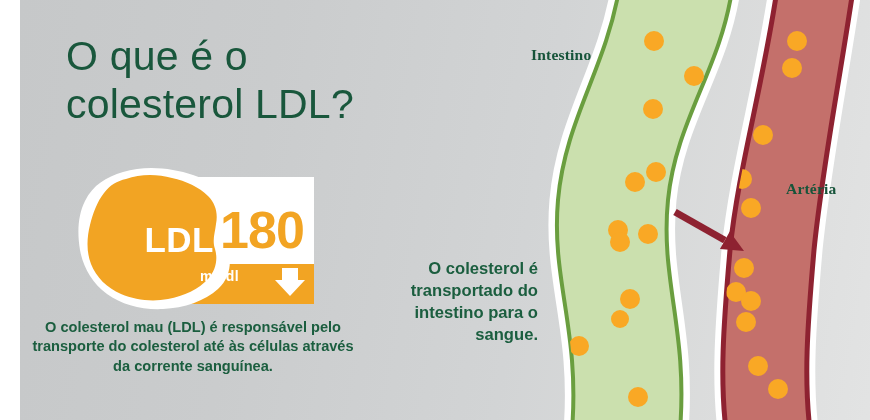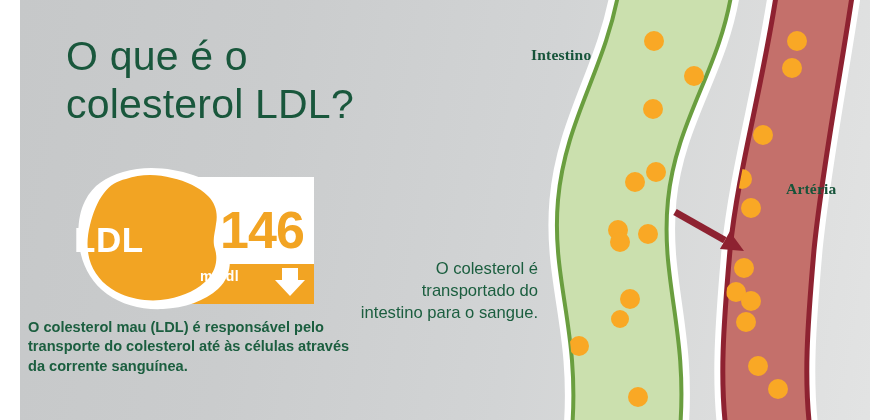--- a/index.html
+++ b/index.html
@@ -45,21 +45,21 @@
   }
   #badge svg { display: block; }
   .badge-text {
     position: absolute;
     pointer-events: none;
   }
   #badge-ldl {
     left: 14px;
     top: 52px;
     width: 140px;
-    text-align: left;
+    text-align: right;
     color: #ffffff;
     font-size: 35px;
     font-weight: bold;
     letter-spacing: 0.5px;
   }
   #badge-value {
     left: 148px;
     top: 32px;
     width: 108px;
     text-align: center;
@@ -78,37 +78,38 @@
     font-weight: bold;
     letter-spacing: 0.3px;
   }
 
   
   #caption {
     position: absolute;
     left: 8px;
     top: 318px;
     width: 330px;
+    text-align: center;
     color: #1b5e3f;
     font-size: 14.6px;
     line-height: 1.32;
     font-weight: bold;
   }
 
   
   #mid-text {
     position: absolute;
     left: 338px;
     top: 258px;
     width: 180px;
     text-align: right;
     color: #1b5e3f;
     font-size: 16.6px;
     line-height: 1.33;
-    font-weight: normal;
+    font-weight: bold;
   }
 
   
   .diagram-label {
     position: absolute;
     color: #16543a;
     font-size: 15.5px;
     font-weight: bold;
     letter-spacing: 0.2px;
     white-space: nowrap;
@@ -150,21 +151,21 @@
                C33 17 46 9 63 4 Z" fill="#ffffff"></path>
 
       <path d="M66 11 C80 6 97 6 112 10 C126 13 139 19 148 28
                C156 36 158 46 156 56 C155 65 152 72 155 81
                C158 91 156 102 148 111 C139 121 124 128 108 131
                C92 134 75 132 61 126 C47 120 36 109 31 96
                C26 83 27 69 30 57 C33 45 37 34 44 25
                C50 17 57 13 66 11 Z" fill="#f2a423"></path>
     </svg>
     <div class="badge-text" id="badge-ldl">LDL</div>
-    <div class="badge-text" id="badge-value">146</div>
+    <div class="badge-text" id="badge-value">180</div>
     <div class="badge-text" id="badge-unit">mg/dl</div>
   </div>
 
   <div id="caption">O colesterol mau (LDL) é responsável pelo transporte do colesterol até às células através da corrente sanguínea.</div>
 
   <div id="mid-text">O colesterol é transportado do intestino para o sangue.</div>
 
   <svg id="diagram" viewBox="0 0 870 420">
     <defs>
       <clipPath id="clip-intestine">

